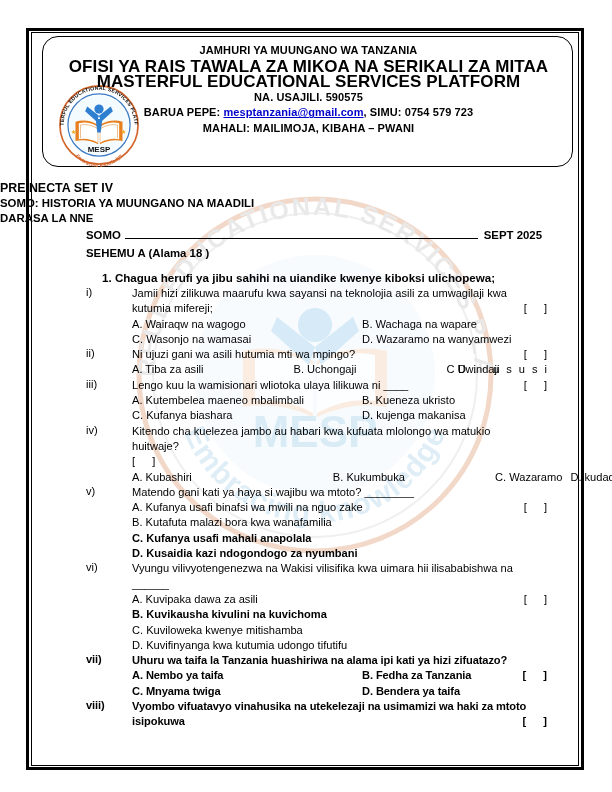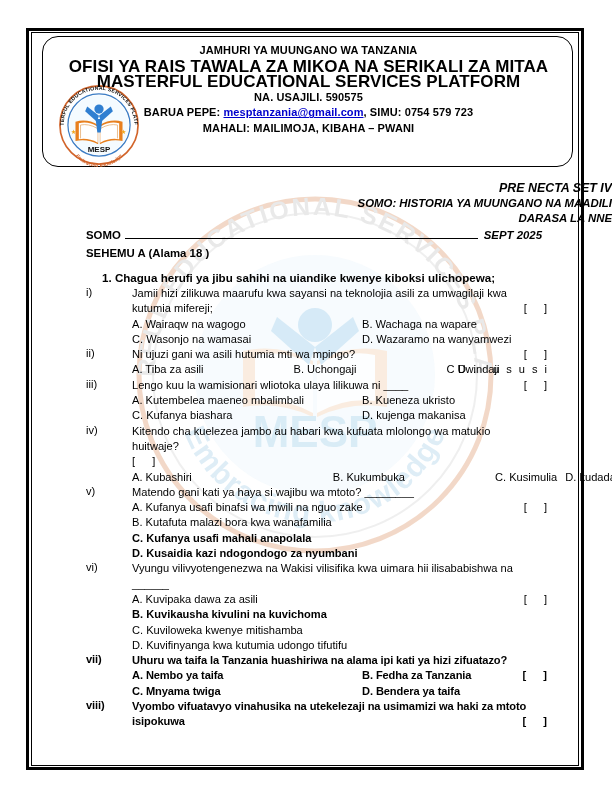--- a/index.html
+++ b/index.html
@@ -99,24 +99,23 @@
 
   
   .content {
     position: absolute;
     left: 0;
     top: 0;
     width: 612px;
     z-index: 5;
   }
   .center-line {
-    text-align: right;
+    text-align: left;
     font-weight: bold;
     white-space: nowrap;
-    font-style: italic;
   }
   .t-pre {
     position: absolute; left: 0; top: 181px; width: 612px;
     font-size: 12.4px;
   }
   .t-somo {
     position: absolute; left: 0; top: 197px; width: 612px;
     font-size: 11.4px;
   }
   .t-darasa {
@@ -134,21 +133,21 @@
     display: flex;
     align-items: baseline;
   }
   .jina-label { white-space: nowrap; }
   .jina-rule {
     flex: 1;
     margin: 0 6px 0 4px;
     border-bottom: 1.4px solid #000;
     height: 10px;
   }
-  .jina-date { white-space: nowrap; font-style: italic; }
+  .jina-date { white-space: nowrap; }
 
   .sehemu {
     position: absolute;
     left: 86px;
     top: 247px;
     font-weight: bold;
     font-size: 11.4px;
   }
 
   .q1-head {
@@ -375,21 +374,21 @@
         <div class="q-num">iv)</div>
         <div class="q-body">
           <div class="q-stem">Kitendo cha kuelezea jambo au habari kwa kufuata mlolongo wa matukio</div>
           <div class="q-stem">huitwaje?</div>
           <div class="q-stem box-own">[        ]</div>
           <div class="opt-row">
             <span class="opt">A.  Kubashiri</span>
             <span class="opt-gap-a"></span>
             <span class="opt">B. Kukumbuka</span>
             <span class="opt-gap-c"></span>
-            <span class="opt">C. Kusimulia</span>
+            <span class="opt">C. Wazaramo</span>
             <span class="opt" style="margin-left:8px">D. kudadavua</span>
           </div>
         </div>
       </div>
 
       <div class="q">
         <div class="q-num">v)</div>
         <div class="q-body">
           <div class="q-stem">Matendo gani kati ya haya si wajibu wa mtoto? ________</div>
           <div class="opt-row">

